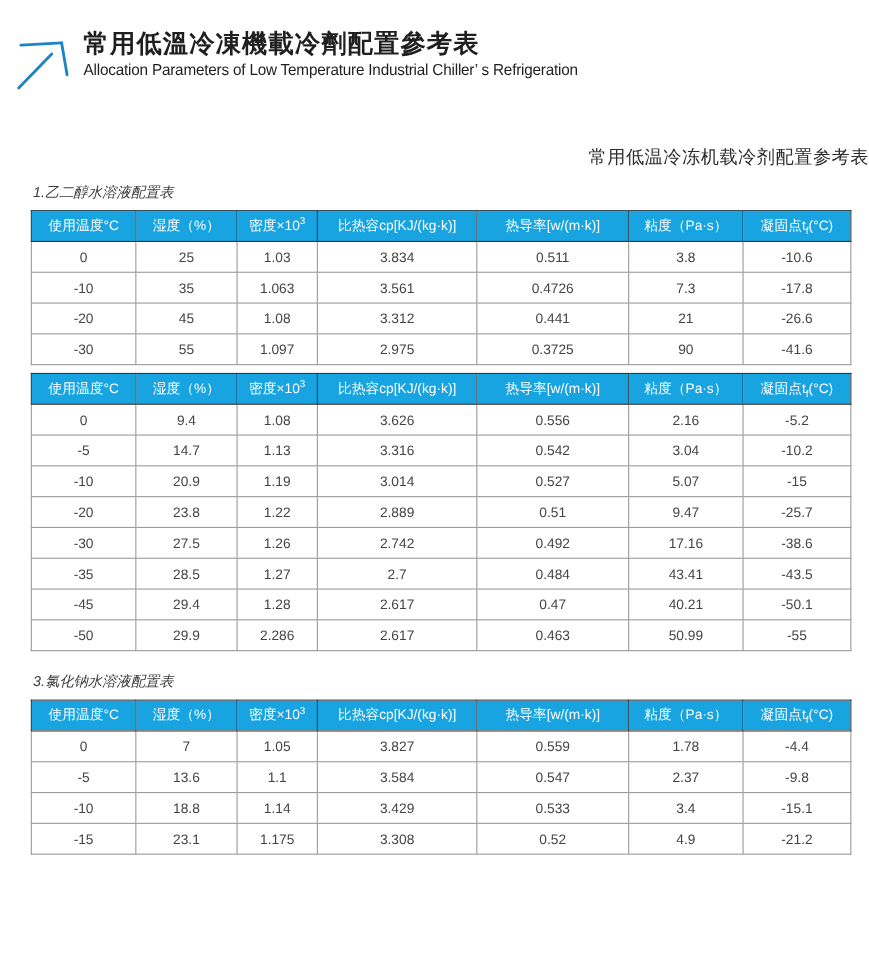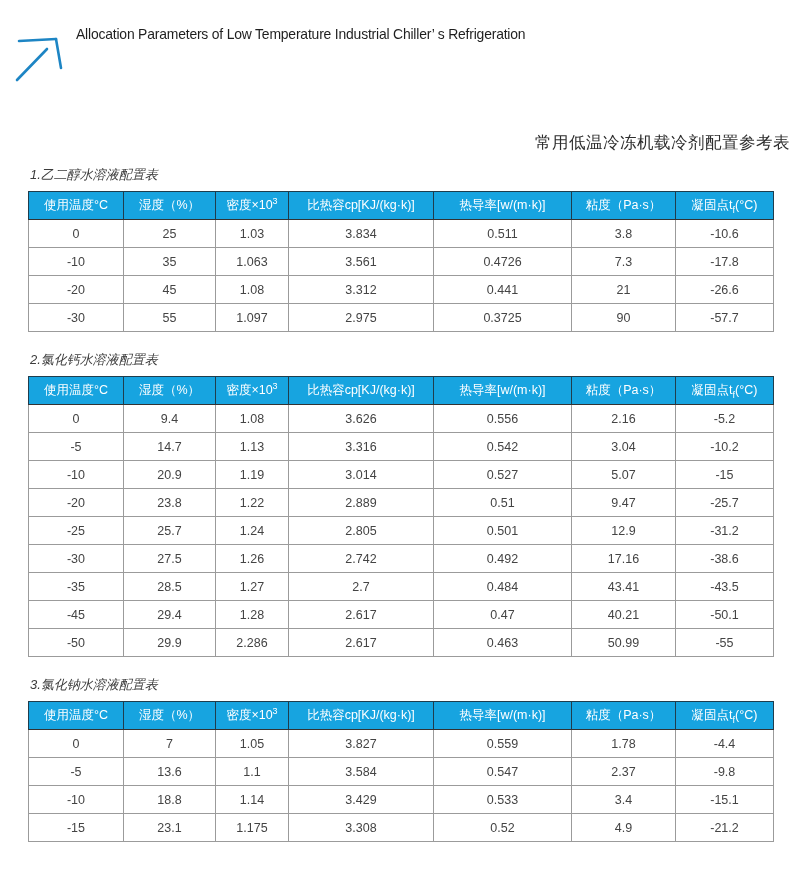--- a/index.html
+++ b/index.html
@@ -69,20 +69,21 @@
 
 <div class="page">
 
   <div class="masthead">
     <svg class="logo" viewBox="0 0 52 56">
       <path d="M5 13 L42 11" stroke="#1d85c4" stroke-width="2.6" fill="none" stroke-linecap="round"></path>
       <path d="M42 11 L47 40" stroke="#1d85c4" stroke-width="2.6" fill="none" stroke-linecap="round"></path>
       <path d="M3 52 L33 21" stroke="#1d85c4" stroke-width="2.6" fill="none" stroke-linecap="round"></path>
     </svg>
     <div class="head-text">
+      <div class="head-title">常用低溫冷凍機載冷劑配置參考表</div>
       <div class="head-sub">Allocation Parameters of Low Temperature Industrial Chiller’ s Refrigeration</div>
     </div>
   </div>
 
   <div class="doc-title">常用低温冷冻机载冷剂配置参考表</div>
 
   <div id="sections">
   <div class="section">
     <div class="section-label">1.乙二醇水溶液配置表</div>
     <table class="params">
@@ -134,28 +135,27 @@
               <td>21</td>
               <td>-26.6</td>
             </tr>
             <tr>
               <td>-30</td>
               <td>55</td>
               <td>1.097</td>
               <td>2.975</td>
               <td>0.3725</td>
               <td>90</td>
-              <td>-57.7</td>
+              <td>-41.6</td>
             </tr>
           </tbody>
     </table>
   </div>
 
   <div class="section">
-    <div class="section-label">2.氯化钙水溶液配置表</div>
     <table class="params">
       <colgroup>
             <col style="width: 95px;">
             <col style="width: 92px;">
             <col style="width: 73px;">
             <col style="width: 145px;">
             <col style="width: 138px;">
             <col style="width: 104px;">
             <col style="width: 98px;">
           </colgroup>
@@ -199,29 +199,20 @@
               <td>-15</td>
             </tr>
             <tr>
               <td>-20</td>
               <td>23.8</td>
               <td>1.22</td>
               <td>2.889</td>
               <td>0.51</td>
               <td>9.47</td>
               <td>-25.7</td>
-            </tr>
-            <tr>
-              <td>-25</td>
-              <td>25.7</td>
-              <td>1.24</td>
-              <td>2.805</td>
-              <td>0.501</td>
-              <td>12.9</td>
-              <td>-31.2</td>
             </tr>
             <tr>
               <td>-30</td>
               <td>27.5</td>
               <td>1.26</td>
               <td>2.742</td>
               <td>0.492</td>
               <td>17.16</td>
               <td>-38.6</td>
             </tr>

